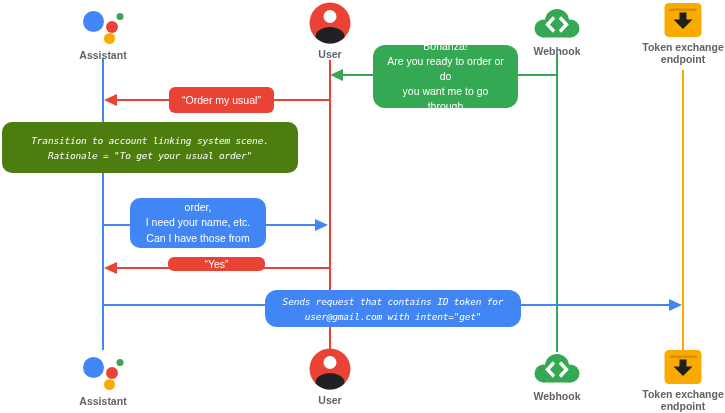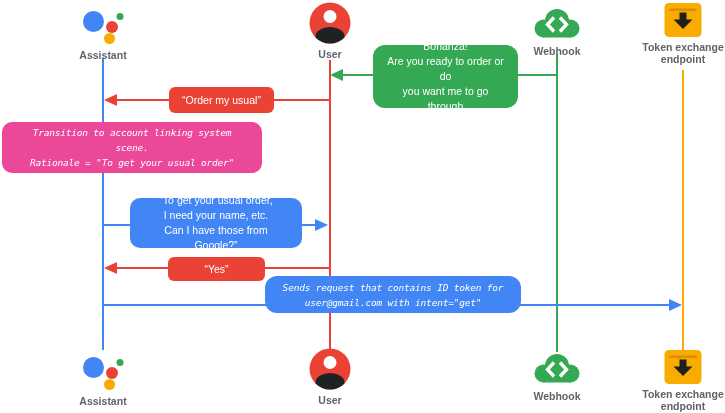--- a/index.html
+++ b/index.html
@@ -24,25 +24,25 @@
   #ln-send{left:104px;top:304px;width:566px;background:#4285F4;}
   .tri-right-blue2{left:669px;top:299px;border-left:13px solid #4285F4;}
 
   .bubble{position:absolute;z-index:3;color:#ffffff;display:flex;align-items:center;justify-content:center;
           text-align:center;white-space:pre-line;box-sizing:border-box;padding:2px 12px;}
   .code{font-family:"DejaVu Sans Mono","Liberation Mono",monospace;font-style:italic;
         font-size:9.5px;line-height:15px;letter-spacing:-0.2px;}
   #b-welcome{left:373px;top:45px;width:145px;height:63px;background:#34A853;border-radius:12px;
              font-size:10.5px;line-height:15.2px;}
   #b-order{left:169px;top:87px;width:105px;height:26px;background:#EA4335;border-radius:6px;font-size:10.5px;}
-  #b-note{left:2px;top:122px;width:260px;height:51px;background:#ec4899;border-radius:10px;}
-  #b-ask{left:130px;top:198px;width:172px;height:50px;background:#4285F4;border-radius:10px;
+  #b-note{left:2px;top:122px;width:296px;height:51px;background:#4d7c0f;border-radius:10px;}
+  #b-ask{left:130px;top:198px;width:136px;height:50px;background:#4285F4;border-radius:10px;
          font-size:10.5px;line-height:15.2px;}
-  #b-yes{left:168px;top:257px;width:97px;height:24px;background:#EA4335;border-radius:6px;font-size:10.5px;}
-  #b-send{left:265px;top:276px;width:256px;height:37px;background:#4285F4;border-radius:12px;}
+  #b-yes{left:168px;top:257px;width:97px;height:14px;background:#EA4335;border-radius:6px;font-size:10.5px;}
+  #b-send{left:265px;top:290px;width:256px;height:37px;background:#4285F4;border-radius:12px;}
 
   .actor{position:absolute;z-index:4;width:90px;display:flex;flex-direction:column;align-items:center;}
   .actor-label{margin-top:3px;font-size:10.5px;font-weight:bold;color:#5F6368;text-align:center;
                white-space:pre-line;line-height:12px;}
   #ac-assistant-top{left:58px;top:2px;}   #ac-assistant-bot{left:58px;top:348px;}
   #ac-user-top{left:285px;top:1px;}       #ac-user-bot{left:285px;top:347px;}
   #ac-webhook-top{left:512px;top:6px;}    #ac-webhook-bot{left:512px;top:351px;}
   #ac-token-top{left:638px;top:2px;}      #ac-token-bot{left:638px;top:349px;}
   .icon{display:block;line-height:0;}
 </style>

